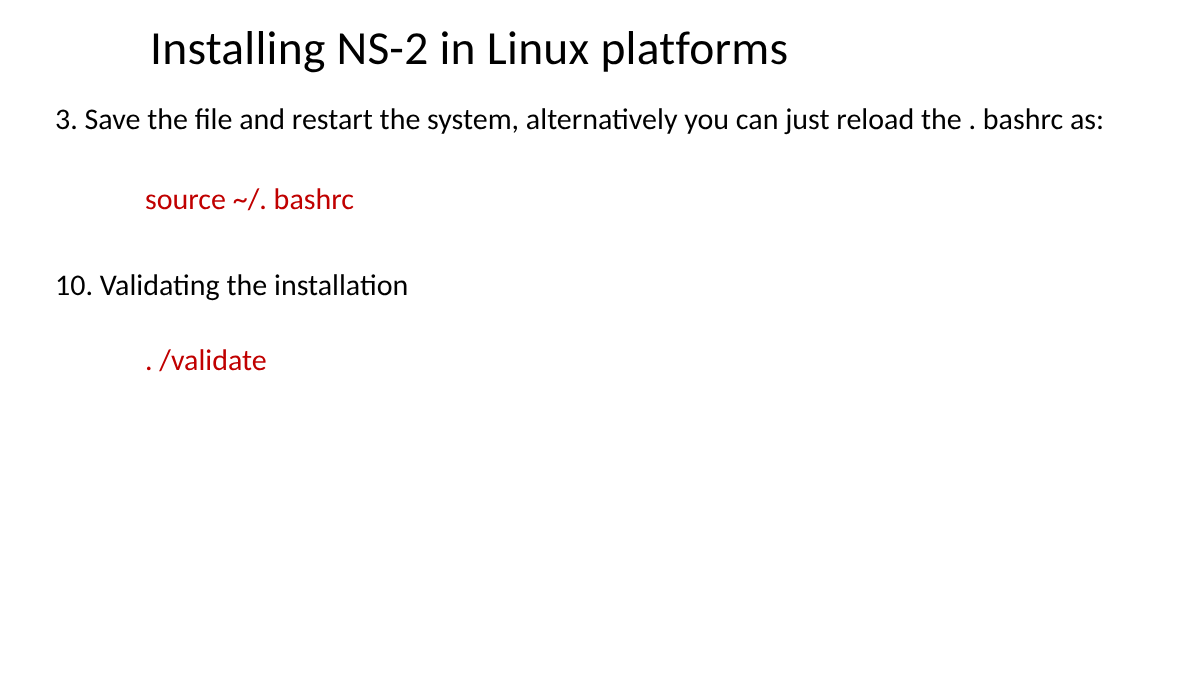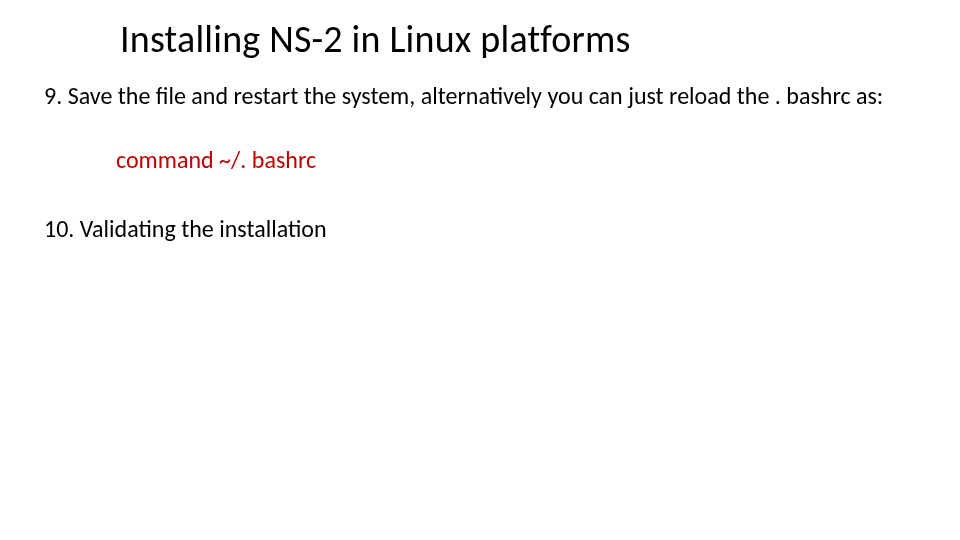--- a/index.html
+++ b/index.html
@@ -45,29 +45,30 @@
 </style>
 </head>
 <body>
 
 <div class="slide">
   <div class="title">Installing NS-2 in Linux platforms</div>
 
   <div class="body">
 
     <div class="para">
-      <span>9. Save the file and restart the system, alternatively you can just reload the</span>
+      <span>3. Save the file and restart the system, alternatively you can just reload the</span>
       <span class="italic">. bashrc</span><span> as:</span>
     </div>
 
     <div class="gap-small"></div>
 
-    <div class="para indent1 red">command  ~/. bashrc</div>
+    <div class="para indent1 red">source  ~/. bashrc</div>
 
     <div class="gap-med"></div>
 
     <div class="para">10. Validating the installation</div>
 
     <div class="gap-lg"></div>
 
+    <div class="para indent1 red">. /validate</div>
 
   </div>
 </div>
 
 </body></html>

